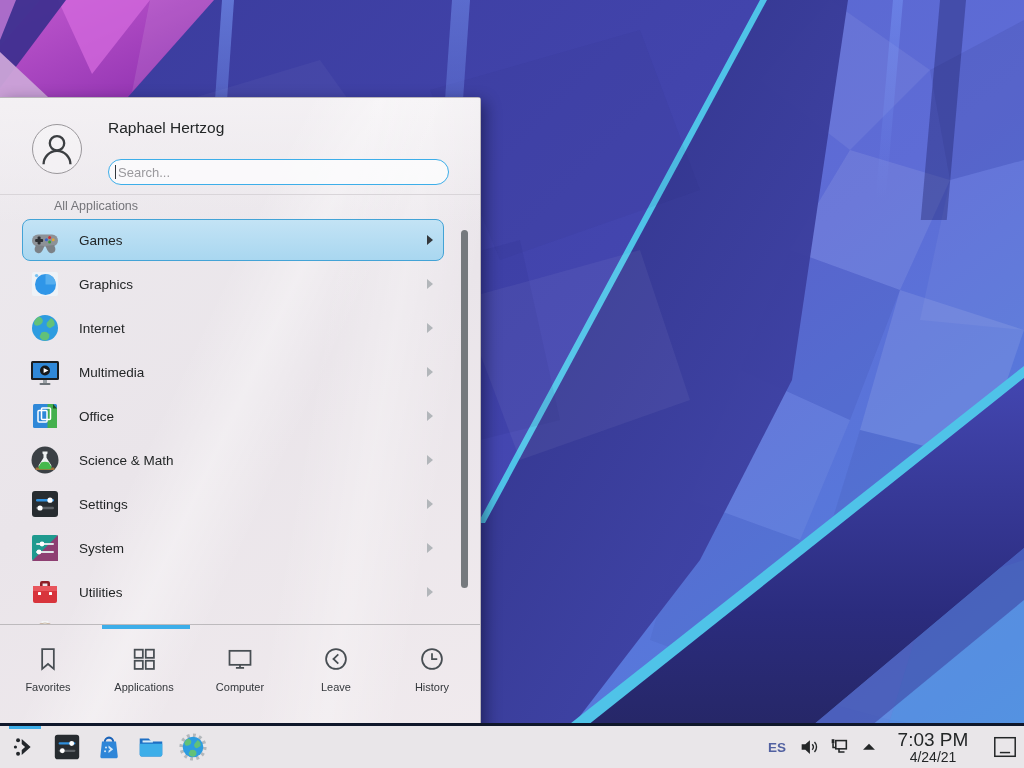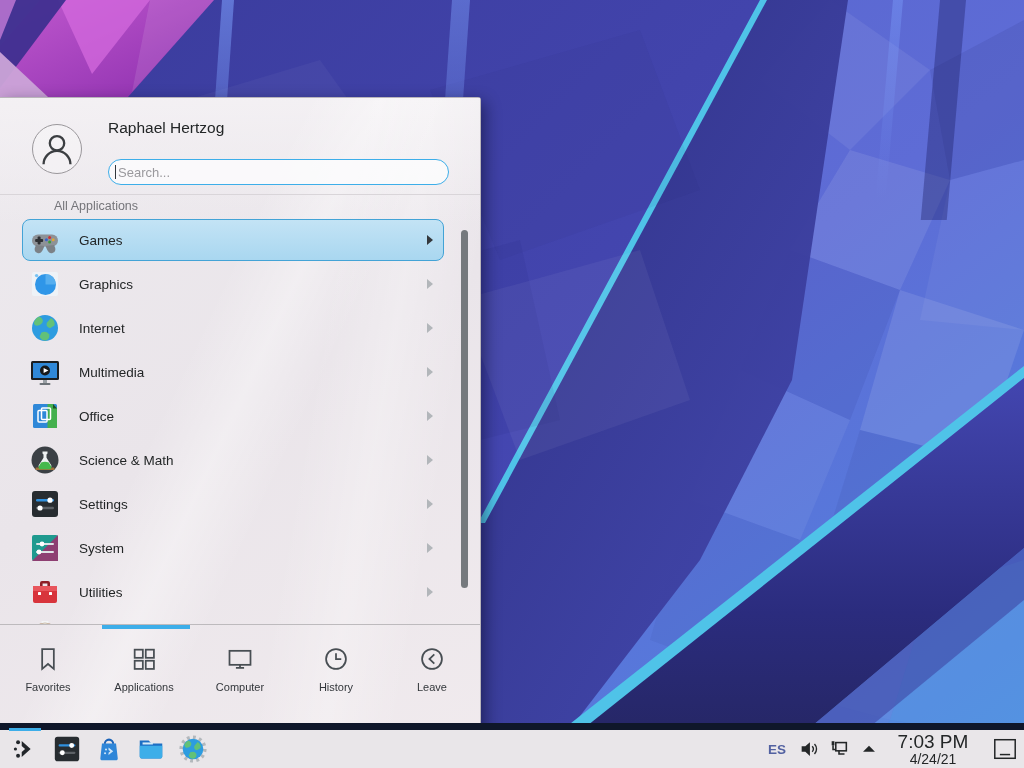--- a/index.html
+++ b/index.html
@@ -51,21 +51,21 @@
   .tab-sep{position:absolute;left:0;top:526px;width:100%;height:1px;background:#bdbabd;}
   .tab-indicator{position:absolute;left:102px;top:527px;width:88px;height:4px;background:#3daee9;}
 
   .tab-bar{position:absolute;left:0;top:535px;width:100%;height:80px;display:flex;}
   .tab{flex:1;display:flex;flex-direction:column;align-items:center;padding-top:12px;cursor:default;}
   .tab .tab-icon svg{width:28px;height:28px;display:block;stroke:#484e53;fill:none;stroke-width:1.5;}
   .tab .tab-label{margin-top:8px;font-size:11px;color:#33373b;}
 
   
   #taskbar{position:absolute;left:0;bottom:0;width:1024px;height:45px;background:#e9e6e9;
-    border-top:7px solid #0f172a;box-sizing:border-box;display:flex;align-items:center;}
+    border-top:3px solid #0f172a;box-sizing:border-box;display:flex;align-items:center;}
   .tb-app{position:relative;width:42px;height:45px;display:flex;align-items:center;justify-content:center;}
   .tb-app svg{width:30px;height:30px;display:block;}
   .tb-app .active-line{position:absolute;left:5px;top:1px;width:32px;height:3px;background:#3daee9;}
   .tb-spacer{flex:1;}
   .tray{display:flex;align-items:center;height:45px;}
   .kb-layout{font-size:13.5px;font-weight:bold;color:#5261a1;padding:0 8px;}
   .tray-icon{width:30px;height:45px;display:flex;align-items:center;justify-content:center;}
   .tray-icon svg{width:22px;height:22px;display:block;}
   .clock{width:86px;text-align:center;line-height:1.05;margin:0 10px 0 6px;}
   .clock .time{font-size:19px;color:#232627;}
@@ -341,33 +341,33 @@
               <rect x="3" y="5" width="18" height="12"></rect>
               <path d="M12 17 v2.5 M8.5 19.5 h7"></path>
             </svg>
           </span>
           <span class="tab-label">Computer</span>
         </div>
         <div class="tab">
           <span class="tab-icon">
             <svg viewBox="0 0 24 24">
               <circle cx="12" cy="12" r="8.5"></circle>
-              <path d="M12 7 v5 h4.5"></path>
-            </svg>
-          </span>
-          <span class="tab-label">History</span>
+              <path d="M14 8 l-4.2 4 4.2 4"></path>
+            </svg>
+          </span>
+          <span class="tab-label">Leave</span>
         </div>
         <div class="tab">
           <span class="tab-icon">
             <svg viewBox="0 0 24 24">
               <circle cx="12" cy="12" r="8.5"></circle>
-              <path d="M14 8 l-4.2 4 4.2 4"></path>
-            </svg>
-          </span>
-          <span class="tab-label">Leave</span>
+              <path d="M12 7 v5 h4.5"></path>
+            </svg>
+          </span>
+          <span class="tab-label">History</span>
         </div>
       </div>
   </div>
 
   <div id="taskbar">
     <div id="tb-apps" style="display:flex;height:45px;margin-left:4px;">
         <div class="tb-app">
           <span class="active-line"></span>
           <span>
             <svg viewBox="0 0 32 32">

